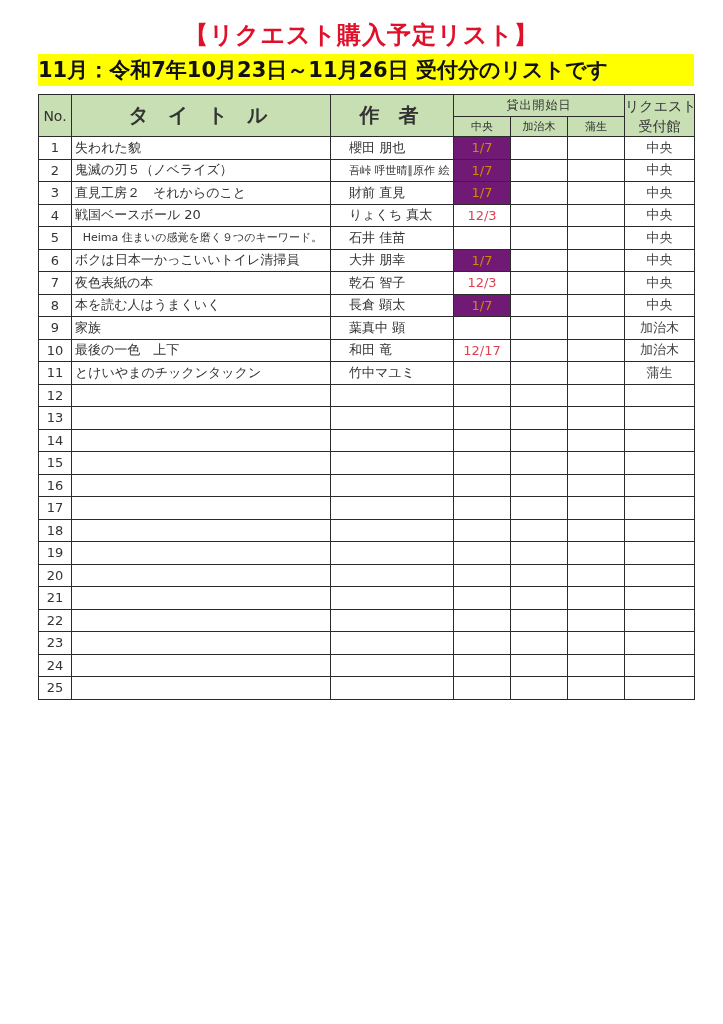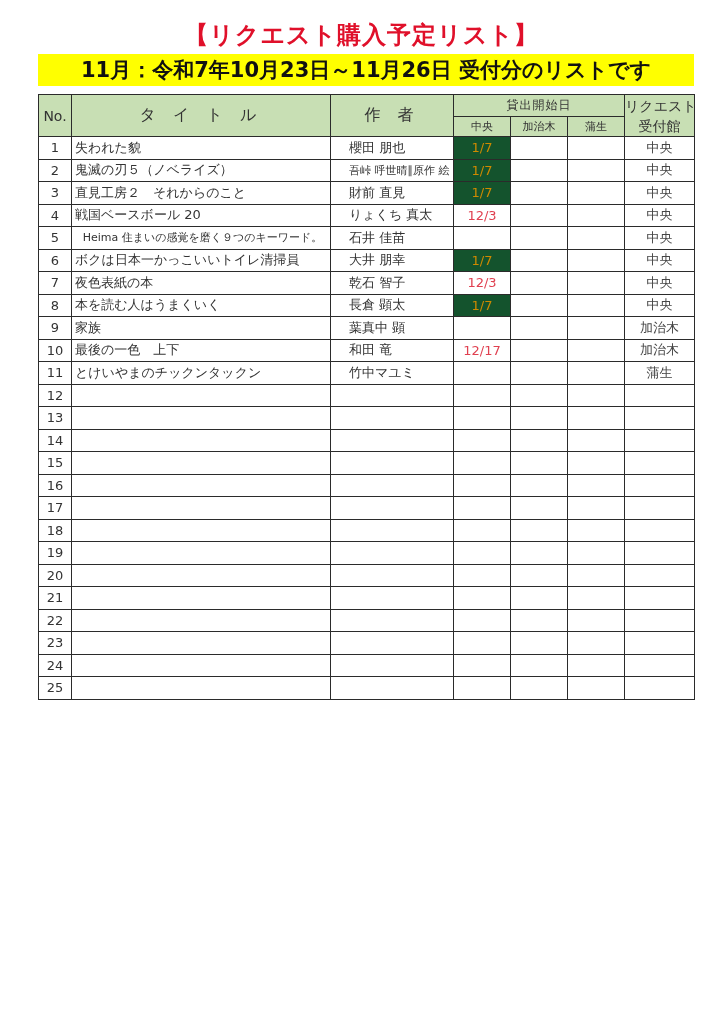--- a/index.html
+++ b/index.html
@@ -1,37 +1,37 @@
 <!DOCTYPE html>
 <html><head>
 <meta charset="utf-8">
 <style>
   html, body { margin:0; padding:0; background:#ffffff; }
   body { width:723px; height:1024px; position:relative; overflow:hidden;
          font-family:"DejaVu Sans","Liberation Sans",sans-serif; color:#222; }
   .title { position:absolute; left:0; top:18px; width:723px; text-align:center;
            font-size:24px; font-weight:bold; color:#e0102a; letter-spacing:1px; line-height:34px; }
   .band { position:absolute; left:38px; top:54px; width:656px; height:32px; background:#ffff00;
-          text-align:center; font-size:21px; font-weight:bold; color:#111; line-height:32px; }
+          text-align:left; font-size:21px; font-weight:bold; color:#111; line-height:32px; }
   table { position:absolute; left:38px; top:86px; border-collapse:collapse; table-layout:fixed; width:657px;margin-top:8px; }
   td, th { border:1.5px solid #2b2b2b; padding:0; overflow:hidden; white-space:nowrap; }
   th { background:#c8dfb4; font-weight:normal; color:#333; }
-  th.big { font-size:16px; font-weight:normal; letter-spacing:6px; }
+  th.big { font-size:20px; font-weight:bold; letter-spacing:6px; }
   th.no { font-size:14px; }
   th.sub { font-size:11px; height:19px; }
   th.top { height:21px; font-size:12px; letter-spacing:1px; }
   th.req { font-size:14px; line-height:20px; }
   tr.row td { height:21.5px; font-size:13px; }
   td.no { text-align:center; color:#333; }
   td.t { padding-left:3px; color:#333; }
   td.t.small { font-size:11px;text-align:center; }
   td.a { padding-left:18px; color:#333; }
   td.a.small { font-size:11px;border-radius:7px; }
   td.d { text-align:center; font-size:10px; color:#e04050; }
-  td.d.hl { background:#14532d; color:#d08a00; }
+  td.d.hl { background:#701a75; color:#d08a00; }
   td.lib { text-align:center; font-size:10px; color:#444; }
 </style>
 </head>
 <body>
 
 <div class="title">【リクエスト購入予定リスト】</div>
 <div class="band">11月：令和7年10月23日～11月26日 受付分のリストです</div>
 
 <table>
   <colgroup>

